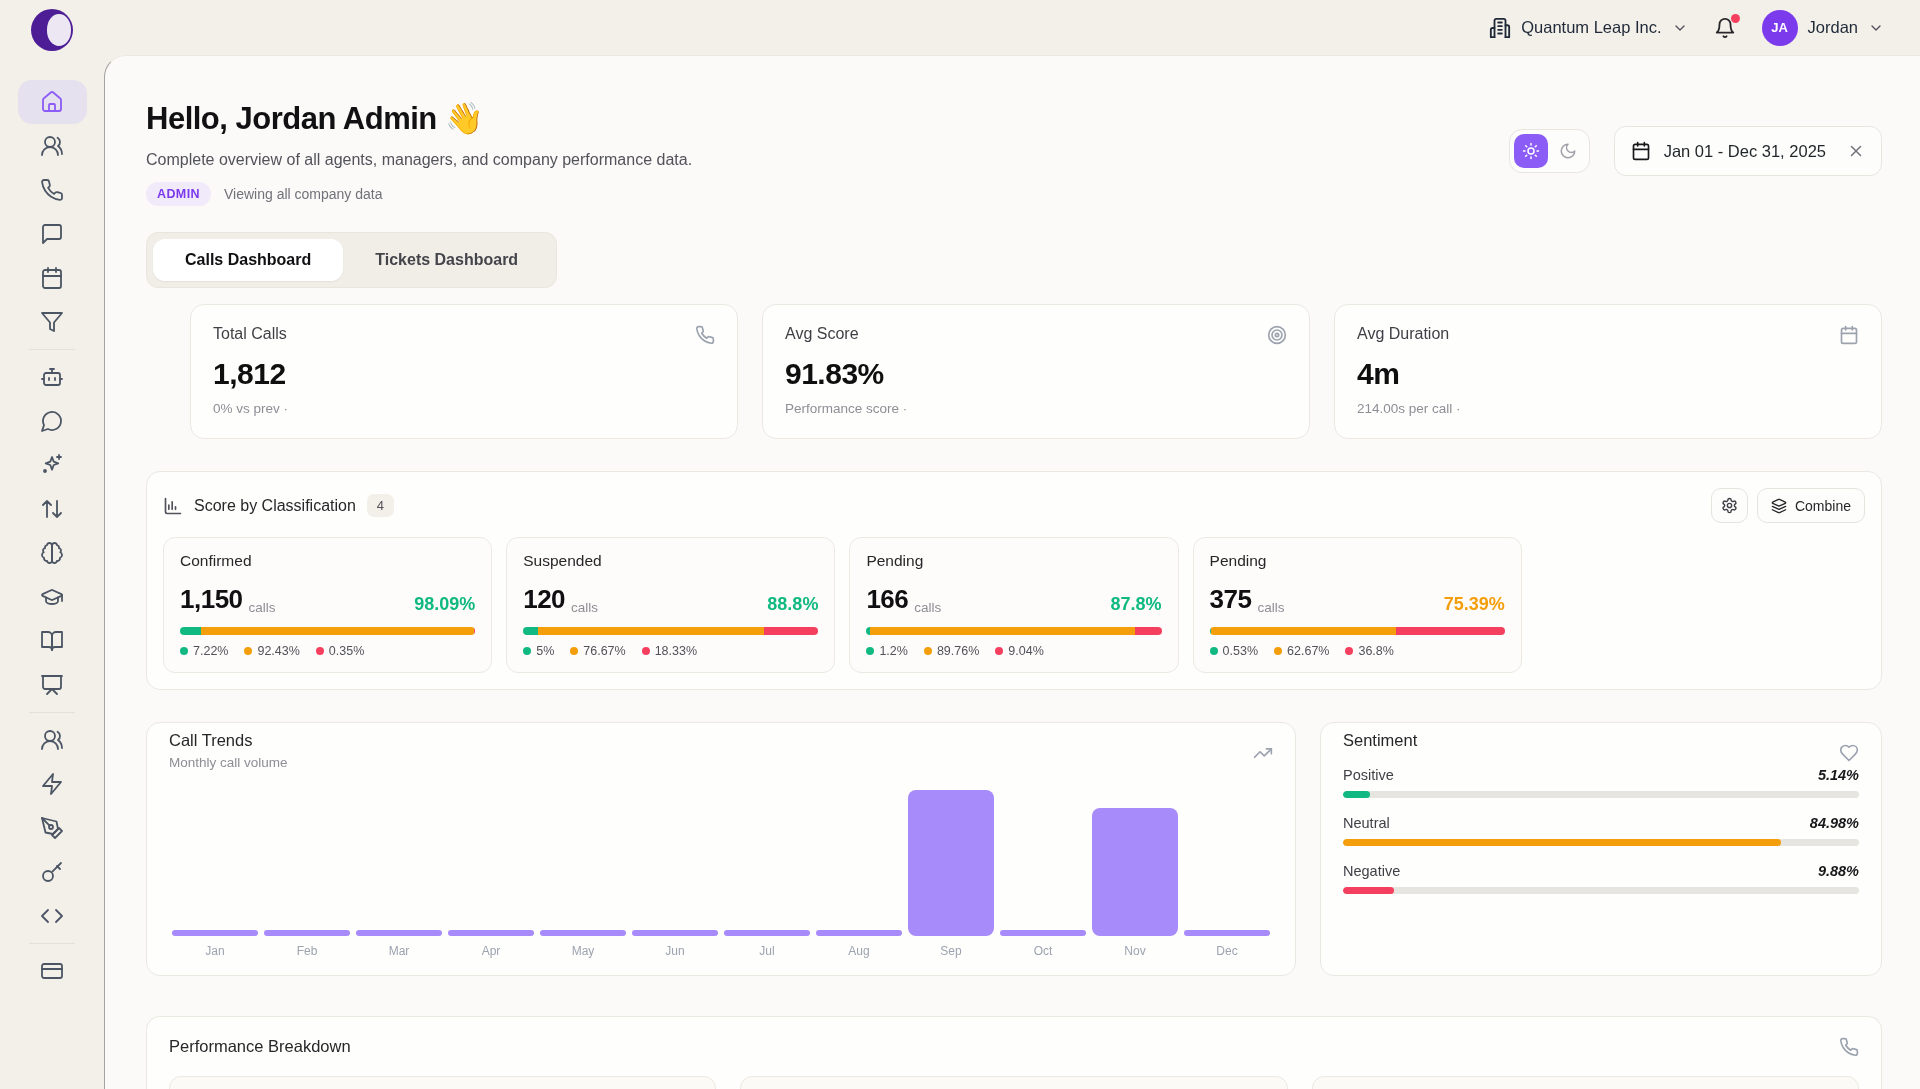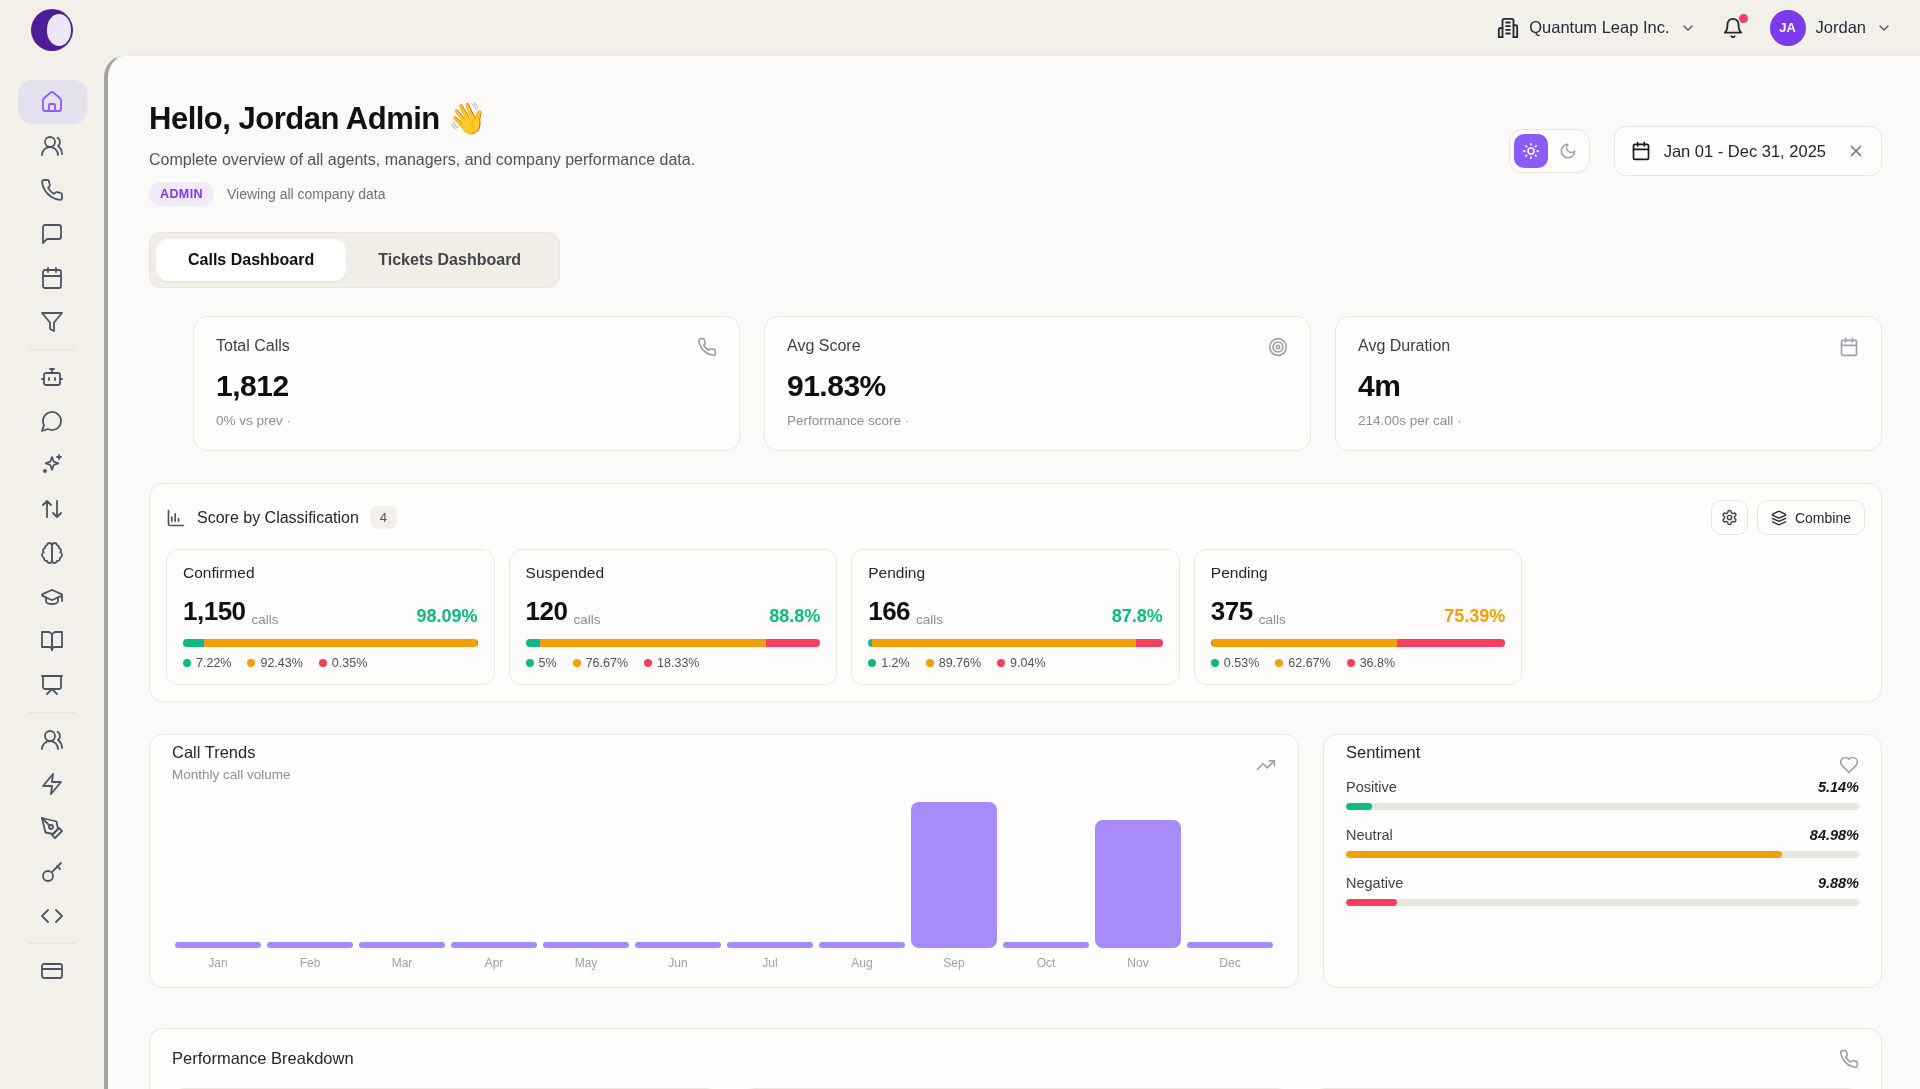--- a/index.html
+++ b/index.html
@@ -11,34 +11,34 @@
   .sidebar { position:absolute; left:0; top:0; width:104px; height:100%; display:flex;
              flex-direction:column; align-items:center; padding-top:9px; z-index:3; }
   .logo { width:42px; height:42px; border-radius:50%; background:#4c1d95; position:relative; overflow:hidden; margin-bottom:29px; flex:0 0 auto; }
   .logo::after { content:""; position:absolute; left:38%; top:13%; width:58%; height:74%; border-radius:50%; background:#ece7f2; }
   .nav-item { width:69px; height:44px; border-radius:14px; display:flex; align-items:center;
               justify-content:center; color:#4b5563; cursor:pointer; flex:0 0 auto; background:transparent; border:none; }
   .nav-item.active { background:#e5e1ee; color:#8b5cf6; }
   .nav-divider { width:46px; height:1px; background:#e4e1da; margin:5px 0; flex:0 0 auto; }
 
   
-  .topbar { position:absolute; top:0; left:104px; right:4px; height:55px; display:flex;
+  .topbar { position:absolute; top:0; left:104px; right:12px; height:55px; display:flex;
             align-items:center; justify-content:flex-end; padding-right:24px; gap:26px; }
   .company { display:flex; align-items:center; gap:10px; font-size:16.5px; font-weight:500; color:#1f2937; cursor:pointer; background:none; border:none; font-family:inherit; }
   .bell-wrap { position:relative; color:#27272a; cursor:pointer; background:none; border:none; }
   .bell-dot { position:absolute; top:-3px; right:-4px; width:9px; height:9px; border-radius:50%; background:#f43f5e; }
   .user { display:flex; align-items:center; gap:10px; cursor:pointer; background:none; border:none; font-family:inherit; }
   .avatar { width:36px; height:36px; border-radius:50%; background:#7c3aed; color:#fff; font-size:13px;
             font-weight:700; display:flex; align-items:center; justify-content:center; }
   .user-name { font-size:16.5px; font-weight:500; color:#1f2937; }
   .chev { color:#52525b; }
 
   
   .main { position:absolute; left:104px; top:55px; right:0; bottom:0; background:#fbfaf8;
-          border-top-left-radius:22px; border-top:1px solid #ece9e2; border-left:4px solid #a3a3a3;
+          border-top-left-radius:22px; border-top:1px solid #ece9e2; border-left:1px solid #a3a3a3;
           padding:44px 38px 0 41px; }
 
   .head-row { position:relative; }
   .greeting { font-size:31px; font-weight:700; letter-spacing:-0.5px; color:#111113; }
   .subtitle { margin-top:14px; font-size:16px; color:#52525b; }
   .badge-row { margin-top:13px; display:flex; align-items:center; gap:13px; }
   .role-badge { background:#f0eafa; color:#7c3aed; font-size:12.5px; font-weight:700; letter-spacing:.4px;
                 padding:5px 11px; border-radius:999px; }
   .viewing { font-size:14px; color:#71717a; }
   .head-controls { position:absolute; top:26px; right:0; display:flex; gap:24px; align-items:center; }
@@ -49,21 +49,21 @@
   .date-box { background:#fdfdfc; border:1px solid #e8e5df; border-radius:12px; height:50px; display:flex;
               align-items:center; gap:13px; padding:0 16px; cursor:pointer; }
   .date-text { font-size:16.5px; font-weight:500; color:#1f2428; }
   .date-x { color:#71717a; margin-left:8px; background:none; border:none; cursor:pointer; }
 
   .tabs { margin-top:26px; display:inline-flex; background:#f1eee8; border:1px solid #e9e6df; border-radius:12px; padding:6px; }
   .tab { padding:12px 32px; border-radius:12px; font-size:16px; font-weight:600; color:#44444b; cursor:pointer;
          background:transparent; border:none; font-family:inherit; }
   .tab.active { background:#fff; box-shadow:0 1px 2px rgba(0,0,0,.06); color:#101012; }
 
-  .stats { margin-top:28px; display:grid; grid-template-columns:repeat(3,1fr); gap:24px;padding-left:44px; }
+  .stats { margin-top:16px; display:grid; grid-template-columns:repeat(3,1fr); gap:24px;padding-left:44px; }
   .card { background:#fefefd; border:1px solid #eae8e1; border-radius:14px; position:relative; }
   .stat-card { padding:20px 22px 22px; }
   .stat-title { font-size:16px; font-weight:500; color:#3f3f46; }
   .corner-icon { position:absolute; top:20px; right:22px; color:#9ca3af; }
   .stat-value { margin-top:14px; font-size:30px; font-weight:700; letter-spacing:-.5px; color:#0f0f10; }
   .stat-foot { margin-top:10px; font-size:13.5px; color:#8e8e96; }
 
   .class-section { margin-top:32px; padding:16px; }
   .class-head { display:flex; align-items:center; gap:11px; }
   .class-head-icon { color:#52525b; }

